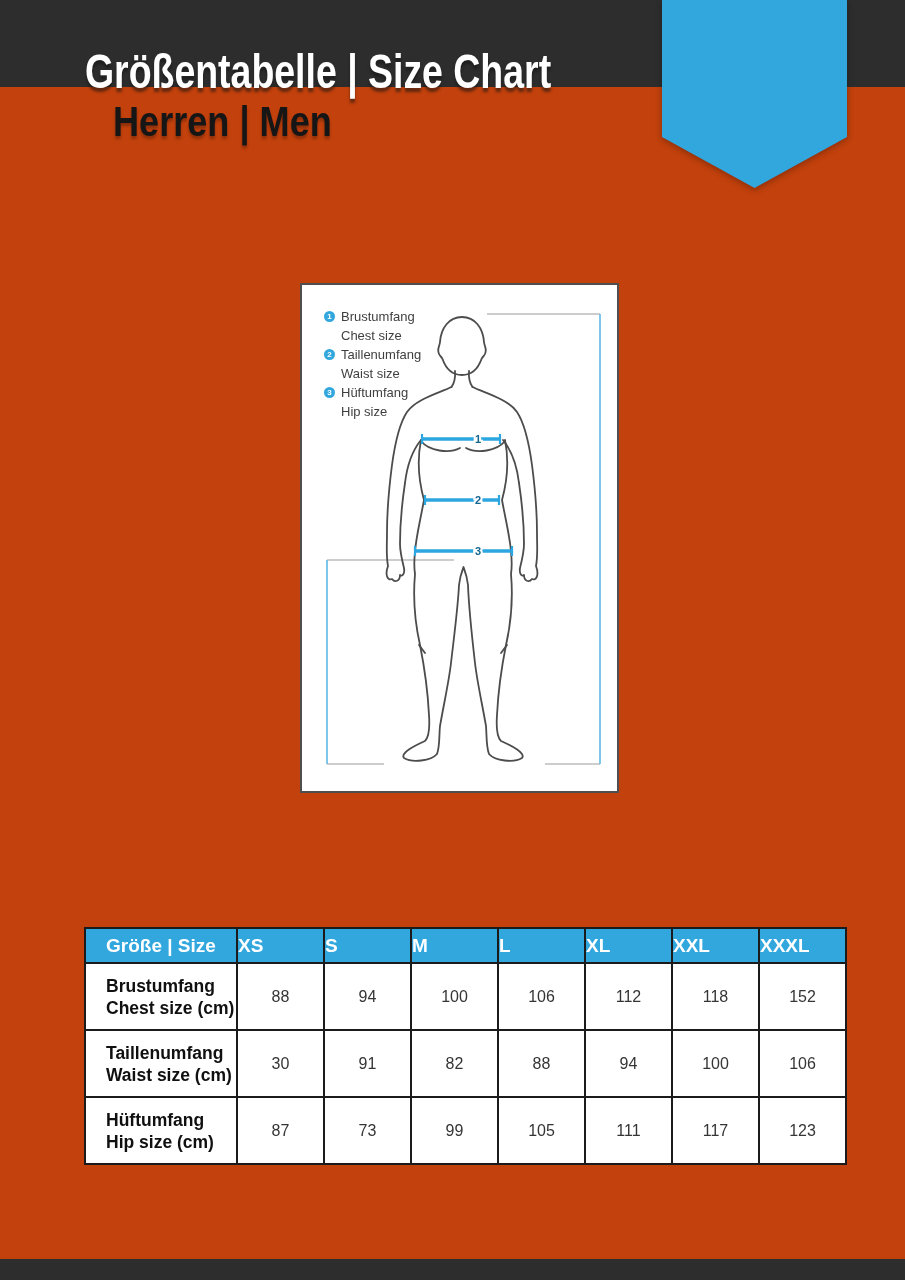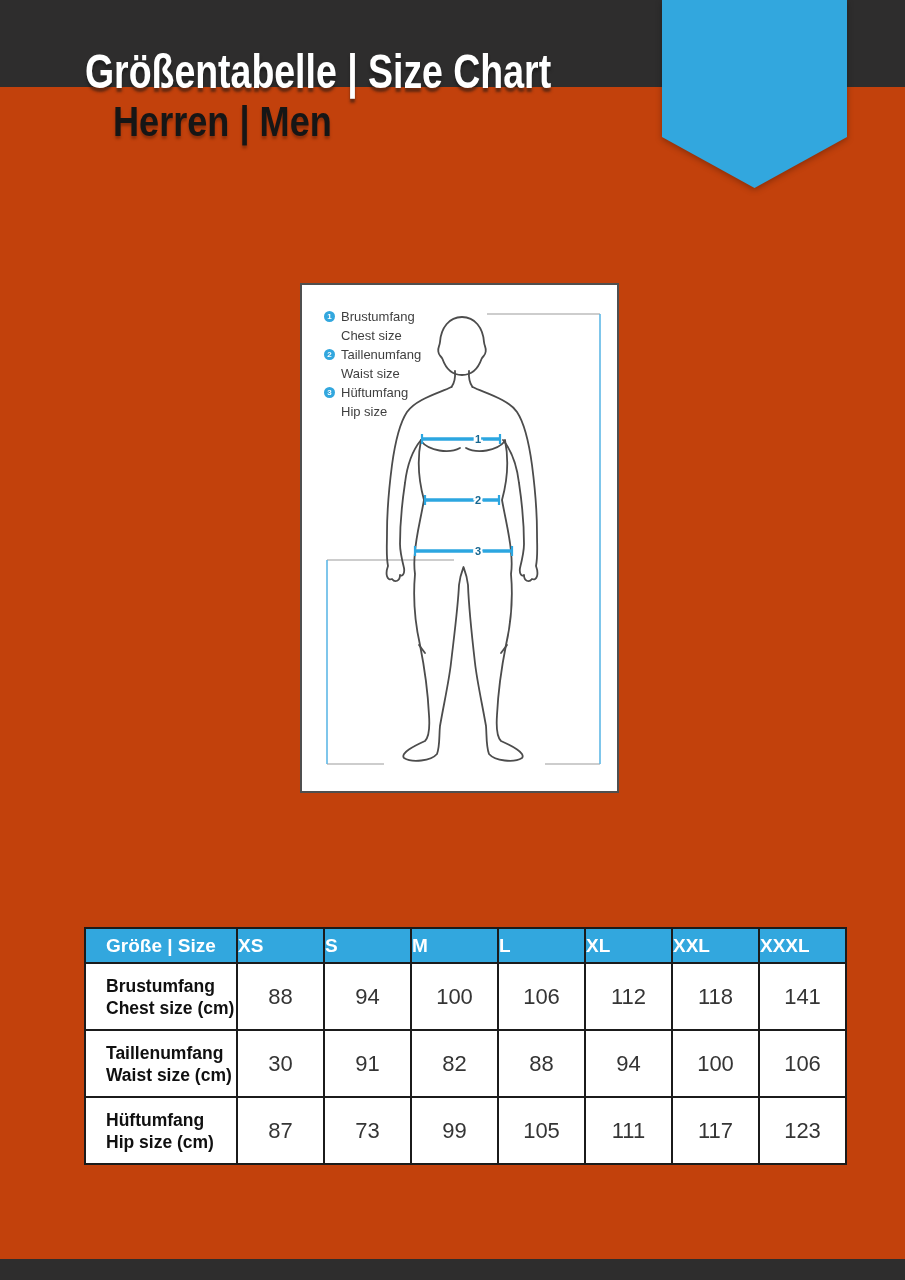--- a/index.html
+++ b/index.html
@@ -34,21 +34,21 @@
   .fig{position:absolute;left:0;top:0;}
 
   
   .size-table{position:absolute;left:84px;top:927px;border-collapse:collapse;
               table-layout:fixed;width:761px;}
   .size-table td,.size-table th{border:2px solid #1b1b1b;padding:0;}
   .size-table thead th{height:33px;background:#32a7de;color:#ffffff;font-size:19px;
                        font-weight:bold;text-align:left;vertical-align:middle;}
   .size-table thead th.lbl{text-align:left;padding-left:20px;}
   .size-table td{height:65px;vertical-align:middle;text-align:center;
-                 font-size:22px;color:#353535;background:#ffffff;}
+                 font-size:16px;color:#353535;background:#ffffff;}
   .size-table td.lbl{text-align:left;padding-left:20px;font-weight:bold;color:#101010;
                      font-size:17.5px;line-height:22px;}
   .col-label{width:152px;} .col-size{width:87px;}
 </style>
 </head>
 <body>
 
 <div class="page">
 
   <div class="topbar"></div>
@@ -171,21 +171,21 @@
         <td class="lbl">
           <span>Brustumfang</span><br>
           <span>Chest size (cm)</span>
         </td>
         <td>88</td>
         <td>94</td>
         <td>100</td>
         <td>106</td>
         <td>112</td>
         <td>118</td>
-        <td>141</td>
+        <td>152</td>
       </tr>
       <tr>
         <td class="lbl">
           <span>Taillenumfang</span><br>
           <span>Waist size (cm)</span>
         </td>
         <td>30</td>
         <td>91</td>
         <td>82</td>
         <td>88</td>

